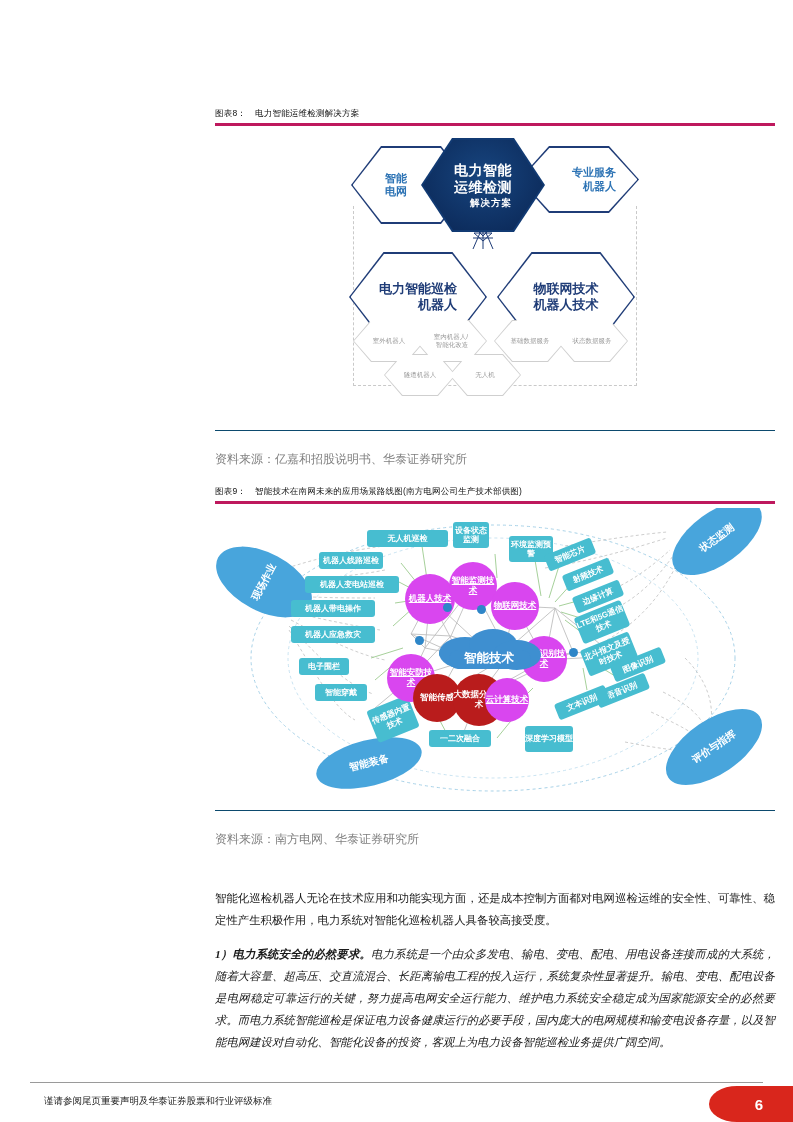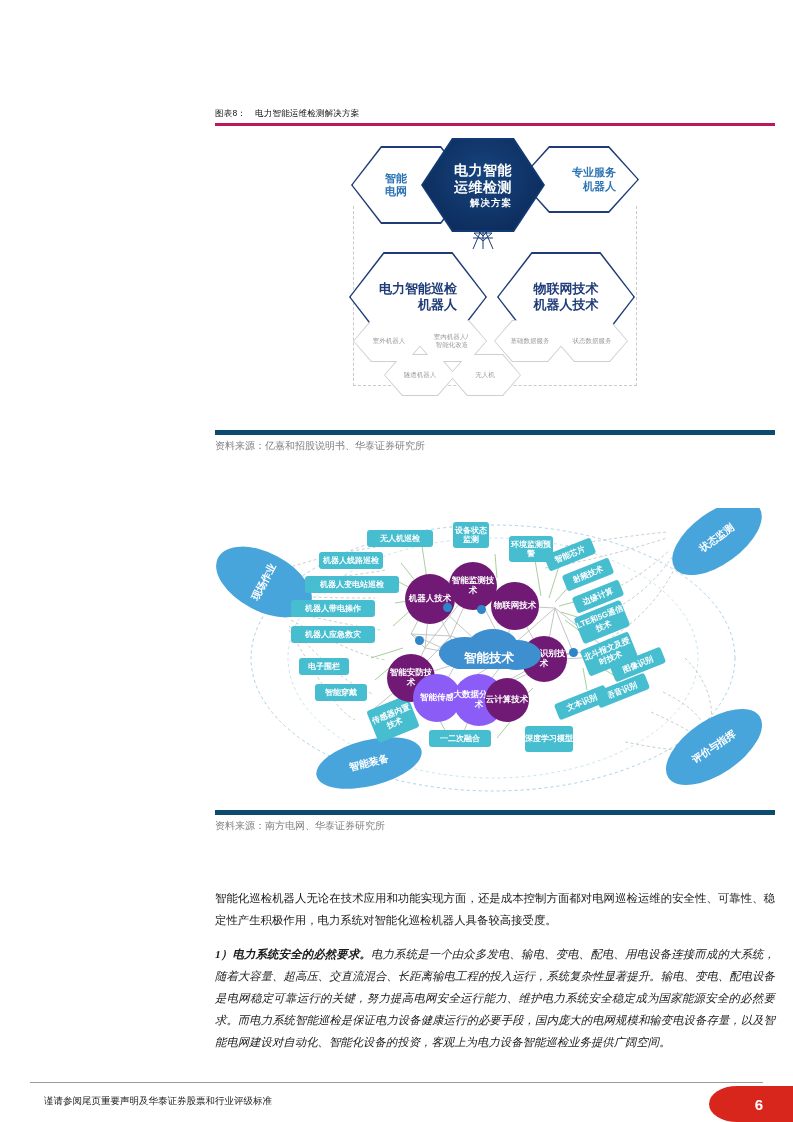--- a/index.html
+++ b/index.html
@@ -21,23 +21,23 @@
     border-bottom:3px solid #be185d;
     white-space:nowrap;
   }
   .fig-caption .num { color:#111; }
   .fig-caption .gap { display:inline-block; width:9px; }
 
   
   .src-note {
     position:absolute; left:215px; width:560px;
     font-family:"Liberation Serif","DejaVu Serif",serif;
-    font-size:10px; color:#808080;
-    padding-top:4px;
-    border-top:5px solid #0c4a6e;
+    font-size:12px; color:#808080;
+    padding-top:20px;
+    border-top:1px solid #0c4a6e;
   }
 
   
   #fig8 { position:absolute; left:215px; top:132px; width:560px; height:292px; }
   #fig8 .canvas { position:absolute; left:124px; top:0; width:312px; height:292px; }
   
   .hex {
     position:absolute;
     display:flex; align-items:center; justify-content:center;
     text-align:center;
@@ -95,22 +95,22 @@
     text-align:center; line-height:1.15;
     border-radius:3px;
   }
   .pill-teal  { background:#47BDD0; }
   .node-circle {
     position:absolute; border-radius:50%;
     font-family:"Liberation Sans","DejaVu Sans",sans-serif;
     color:#fff; font-weight:bold; line-height:1.12;
     display:flex; align-items:center; justify-content:center; text-align:center;
   }
-  .c-navy { background:#701a75; }
-  .c-navy2{ background:#8b5cf6; }
+  .c-navy { background:#d946ef;text-decoration:underline; }
+  .c-navy2{ background:#b91c1c; }
   .ellipse-lbl {
     position:absolute; border-radius:50%;
     background:#48A5DC;
     display:flex; align-items:center; justify-content:center;
     color:#fff; font-weight:bold;
     font-family:"Liberation Sans","DejaVu Sans",sans-serif;
   }
   .cloud {
     position:absolute;
     display:flex; align-items:center; justify-content:center;
@@ -273,20 +273,23 @@
         <div class="lbl t-gray">
           <div>状态数据服务</div>
         </div>
       </div>
 
     </div>
   </div>
 
   <div class="src-note" style="top:430px;">资料来源：亿嘉和招股说明书、华泰证券研究所</div>
 
+  <div class="fig-caption" style="top:486px;">
+    <span class="num">图表9：</span><span class="gap"></span><span>智能技术在南网未来的应用场景路线图(南方电网公司生产技术部供图)</span>
+  </div>
 
   <div id="fig9">
 
     <svg width="560" height="296" viewBox="0 0 560 296">
 
       <ellipse cx="278" cy="150" rx="242" ry="133" fill="none" stroke="#A8D2E8" stroke-width="1" stroke-dasharray="3,3"></ellipse>
       <ellipse cx="278" cy="150" rx="205" ry="120" fill="none" stroke="#BBDCEE" stroke-width="0.8" stroke-dasharray="3,3"></ellipse>
 
       <g stroke="#C0C0C0" stroke-width="0.8" stroke-dasharray="3,2.5" fill="none">
         <path d="M72 60 C120 45 150 40 186 36"></path>
@@ -386,21 +389,21 @@
     </div>
 
     <div class="ellipse-lbl" style="left:450px; top:4px; width:104px; height:52px; font-size:10px; transform:rotate(-36deg);">
       <span>状态监测</span>
     </div>
 
     <div class="ellipse-lbl" style="left:444px; top:212px; width:110px; height:54px; font-size:10px; transform:rotate(-34deg);">
       <span>评价与指挥</span>
     </div>
 
-    <div class="node-pill pill-teal" style="left:152px; top:22px; width:66px; height:17px; font-size:8px;">
+    <div class="node-pill pill-teal" style="left:152px; top:22px; width:81px; height:17px; font-size:8px;">
       <span>无人机巡检</span>
     </div>
     <div class="node-pill pill-teal" style="left:104px; top:44px; width:64px; height:17px; font-size:8px;">
       <span>机器人线路巡检</span>
     </div>
     <div class="node-pill pill-teal" style="left:90px; top:68px; width:94px; height:17px; font-size:8px;">
       <span>机器人变电站巡检</span>
     </div>
     <div class="node-pill pill-teal" style="left:76px; top:92px; width:84px; height:17px; font-size:8px;">
       <span>机器人带电操作</span>

